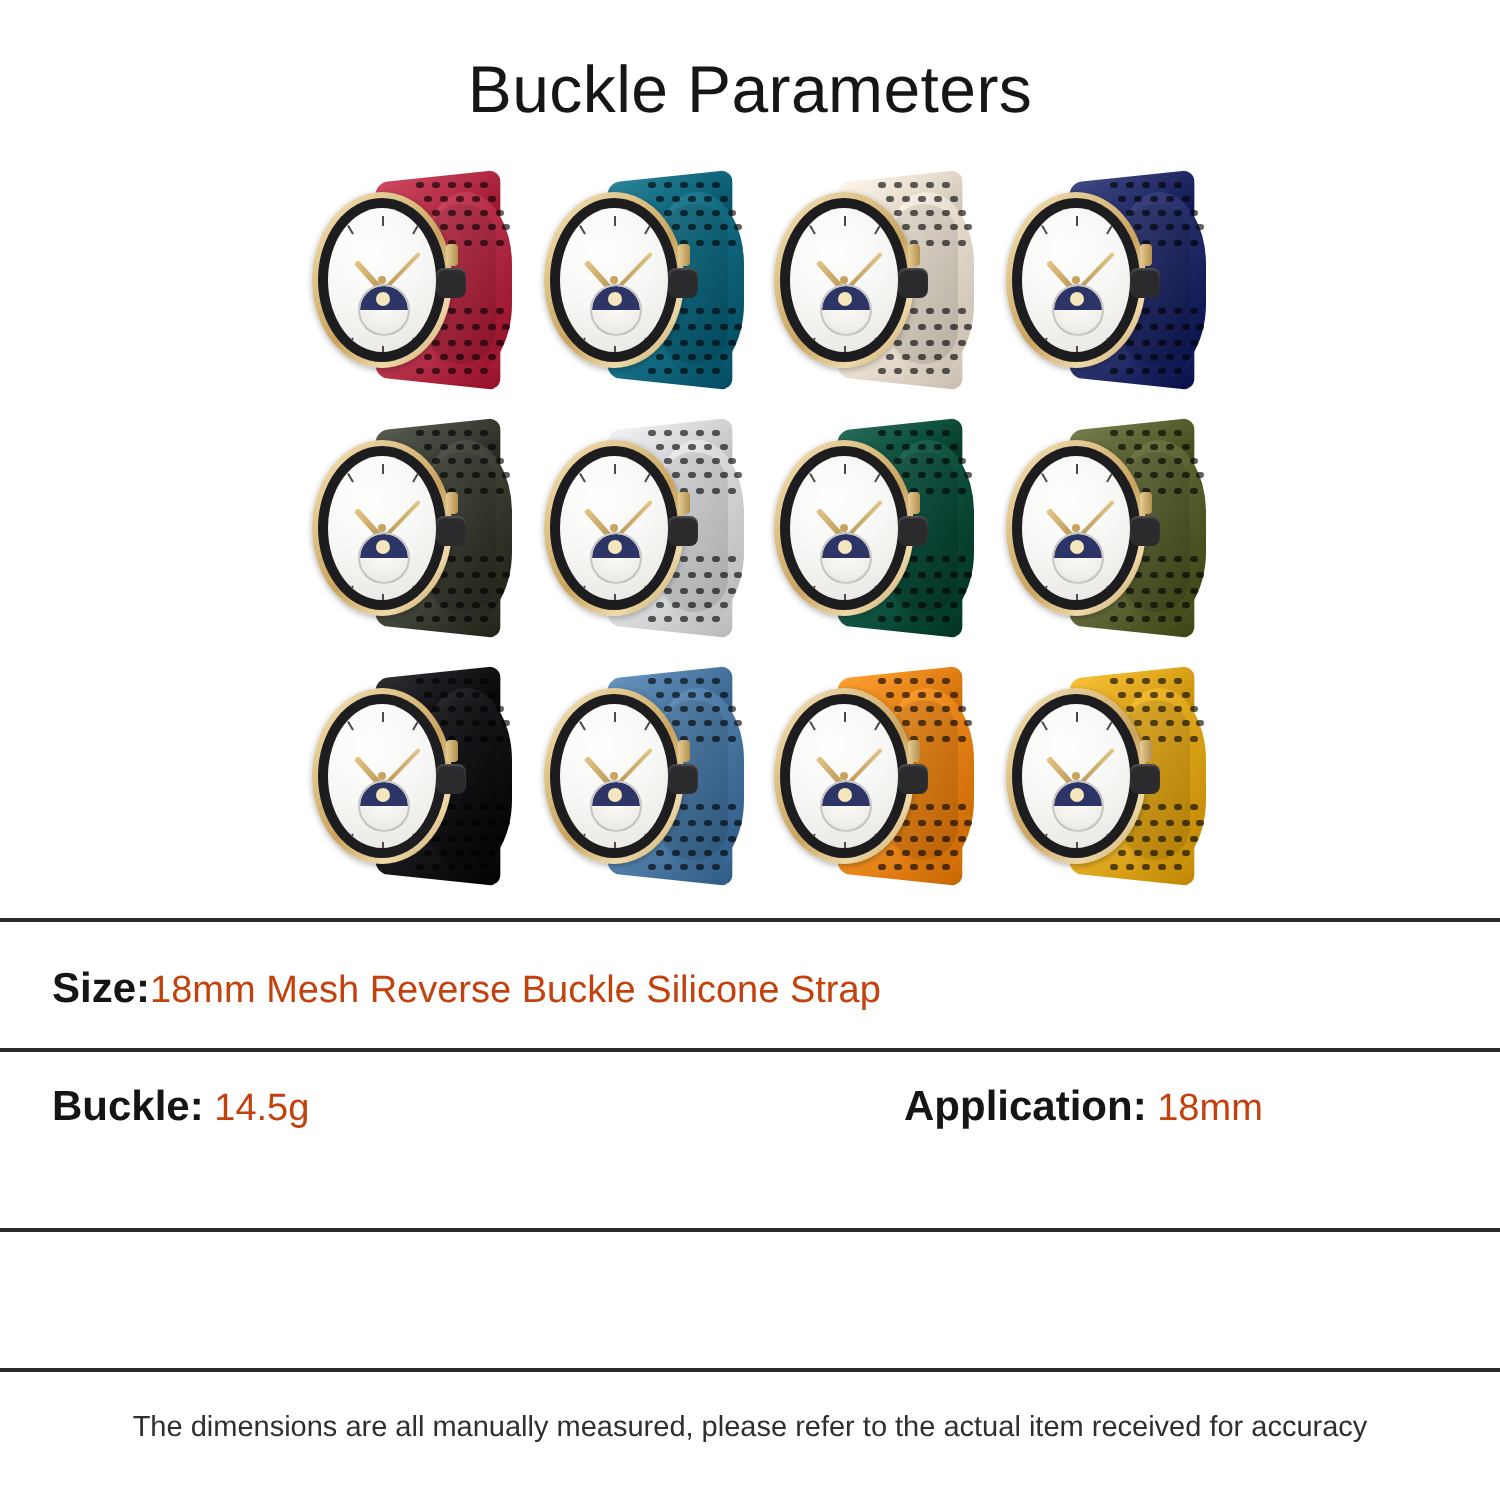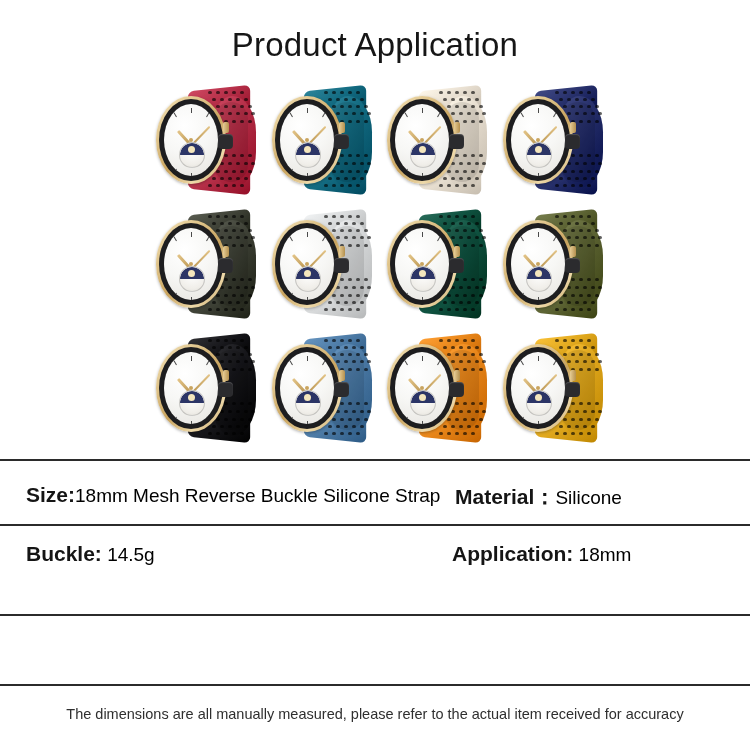--- a/index.html
+++ b/index.html
@@ -230,37 +230,37 @@
     position: absolute;
     white-space: nowrap;
     font-size: 19px;
     color: #3a3a3a;
   }
   .spec .lbl {
     font-weight: 700;
     color: #151515;
   }
   .spec .val {
-    color: #000000;
+    color: #c2410c;
   }
   .footnote {
     position: absolute;
     left: 0;
     width: 750px;
     text-align: center;
     font-size: 14.5px;
     color: #2f2f2f;
   }
 </style>
 </head>
 <body>
 
 <div id="page">
 
-  <div class="title">Product Application</div>
+  <div class="title">Buckle Parameters</div>
 
   <div class="grid">
       <div class="cell" title="Crimson Red">
         <div class="watch">
           <div class="strap-top" style="background: linear-gradient(145deg, rgb(207, 73, 98) 0%, rgb(181, 47, 72) 48%, rgb(147, 13, 38) 100%);"></div>
           <div class="strap-bot" style="background: linear-gradient(145deg, rgb(207, 73, 98) 0%, rgb(181, 47, 72) 48%, rgb(147, 13, 38) 100%);"></div>
           <div class="strap-loop" style="background: linear-gradient(120deg, rgb(207, 73, 98) 0%, rgb(181, 47, 72) 40%, rgb(147, 13, 38) 100%);"></div>
           <div class="strap-inner-shade"></div>
           <div class="perf" style="left: 56px; top: 9px; width: 4px; height: 3px;"></div>
           <div class="perf" style="left: 64px; top: 9px; width: 4px; height: 3px;"></div>
@@ -1241,23 +1241,20 @@
         </div>
       </div>
     </div>
 
   <div class="rule" style="top:459px;"></div>
 
   <div class="spec" style="left:26px; top:483px;">
     <span class="lbl" style="font-size:21px;">Size:</span><span class="val">18mm Mesh Reverse Buckle Silicone Strap</span>
   </div>
 
-  <div class="spec" style="left:455px; top:483px;">
-    <span class="lbl" style="font-size:21px;">Material：</span><span class="val">Silicone</span>
-  </div>
 
   <div class="rule" style="top:524px;"></div>
 
   <div class="spec" style="left:26px; top:542px;">
     <span class="lbl" style="font-size:21px;">Buckle:</span>
     <span class="val">14.5g</span>
   </div>
 
   <div class="spec" style="left:452px; top:542px;">
     <span class="lbl" style="font-size:21px;">Application:</span>

